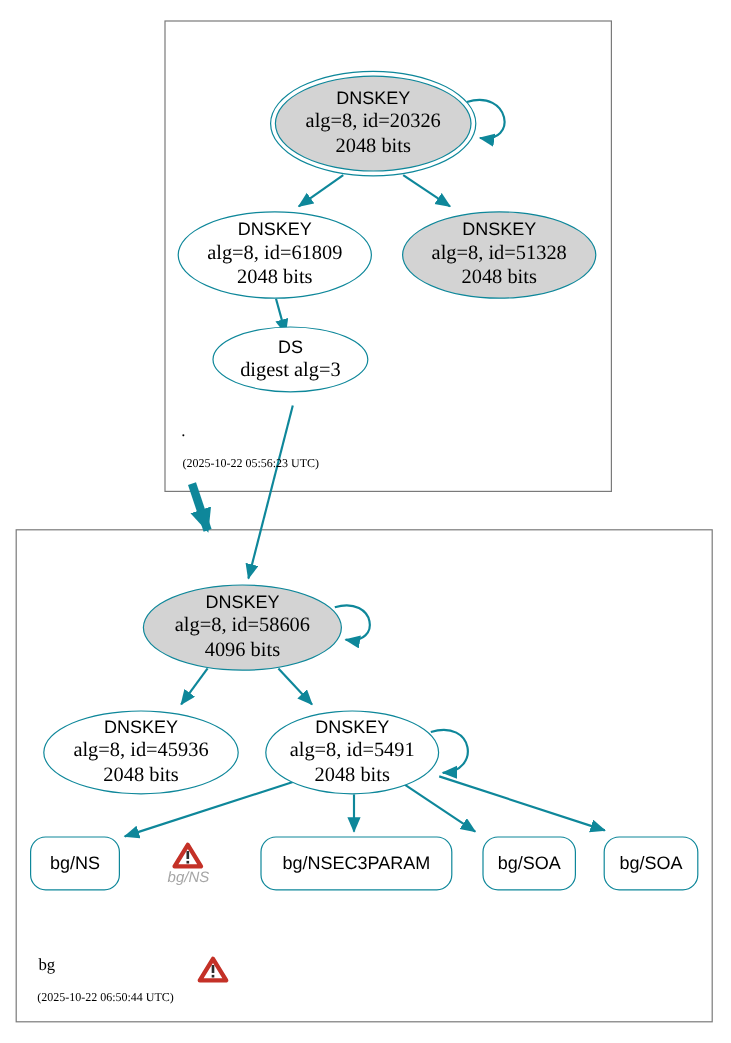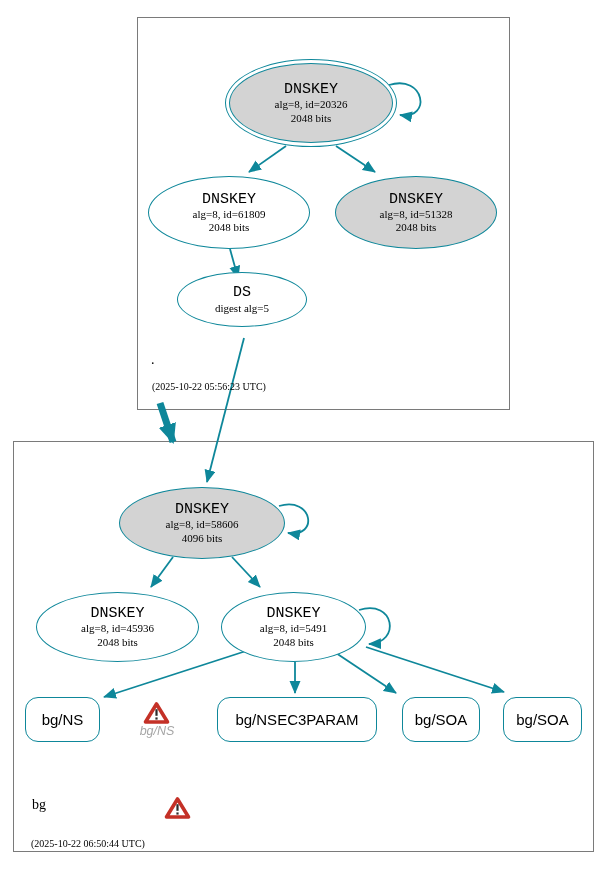--- a/index.html
+++ b/index.html
@@ -21,22 +21,22 @@
   .node-outer {
     position:absolute; box-sizing:border-box;
     border:1.8px solid #0e879a; border-radius:50%; background:#fff;
   }
   .node-inner {
     position:absolute; left:3px; top:3px; right:3px; bottom:3px; box-sizing:border-box;
     border:1.8px solid #0e879a; border-radius:50%; background:#d3d3d3;
     display:flex; flex-direction:column; align-items:center; justify-content:center;
     text-align:center;
   }
-  .ntitle { font-size:15px; line-height:1.15; font-family:Liberation Mono, monospace; }
-  .ndetail { font-size:11px; line-height:1.2; font-family:"Liberation Serif",serif; }
+  .ntitle { font-size:15px; line-height:1.15; font-family:Liberation Sans, sans-serif; }
+  .ndetail { font-size:17px; line-height:1.2; font-family:"Liberation Serif",serif; }
   .rrset {
     position:absolute; box-sizing:border-box;
     border:1.8px solid #0e879a; border-radius:13px; background:#fff;
     display:flex; align-items:center; justify-content:center;
     font-size:15px; font-family:"Liberation Sans",sans-serif; color:#000;
   }
   .zonelabel {
     position:absolute; font-family:"Liberation Serif",serif; font-size:14px; color:#000;
   }
   .timestamp {
@@ -103,21 +103,21 @@
   </div>
 
   <div class="node gray" style="left:335px; top:176px; width:162px; height:73px;">
     <div class="ntitle">DNSKEY</div>
     <div class="ndetail">alg=8, id=51328</div>
     <div class="ndetail">2048 bits</div>
   </div>
 
   <div class="node" style="left:177px; top:272px; width:130px; height:55px;">
     <div class="ntitle">DS</div>
-    <div class="ndetail">digest alg=5</div>
+    <div class="ndetail">digest alg=3</div>
   </div>
 
   <div class="zonelabel" style="left:151px; top:352px;">.</div>
   <div class="timestamp" style="left:152px; top:381px;">(2025-10-22 05:56:23 UTC)</div>
 
   <div class="node gray" style="left:119px; top:487px; width:166px; height:72px;">
     <div class="ntitle">DNSKEY</div>
     <div class="ndetail">alg=8, id=58606</div>
     <div class="ndetail">4096 bits</div>
   </div>
@@ -153,15 +153,15 @@
     <rect x="12.4" y="16.4" width="2.2" height="2.2" fill="#2b2b2b"></rect>
   </svg>
   <div class="warncap" style="left:131px; top:724px; width:52px;">bg/NS</div>
 
   <div class="zonelabel" style="left:32px; top:797px;">bg</div>
   <svg class="warn" style="left:164px; top:796px;" width="27" height="24" viewBox="0 0 27 24">
     <path d="M13.5 3 L24.5 21 L2.5 21 Z" fill="#ffffff" stroke="#c43127" stroke-width="3.6" stroke-linejoin="round"></path>
     <rect x="12.4" y="8.2" width="2.2" height="6.6" fill="#2b2b2b"></rect>
     <rect x="12.4" y="16.4" width="2.2" height="2.2" fill="#2b2b2b"></rect>
   </svg>
-  <div class="timestamp" style="left:31px; top:826px;margin-top:12px;">(2025-10-22 06:50:44 UTC)</div>
+  <div class="timestamp" style="left:31px; top:826px;">(2025-10-22 06:50:44 UTC)</div>
 
 </div>
 
 </body></html>

